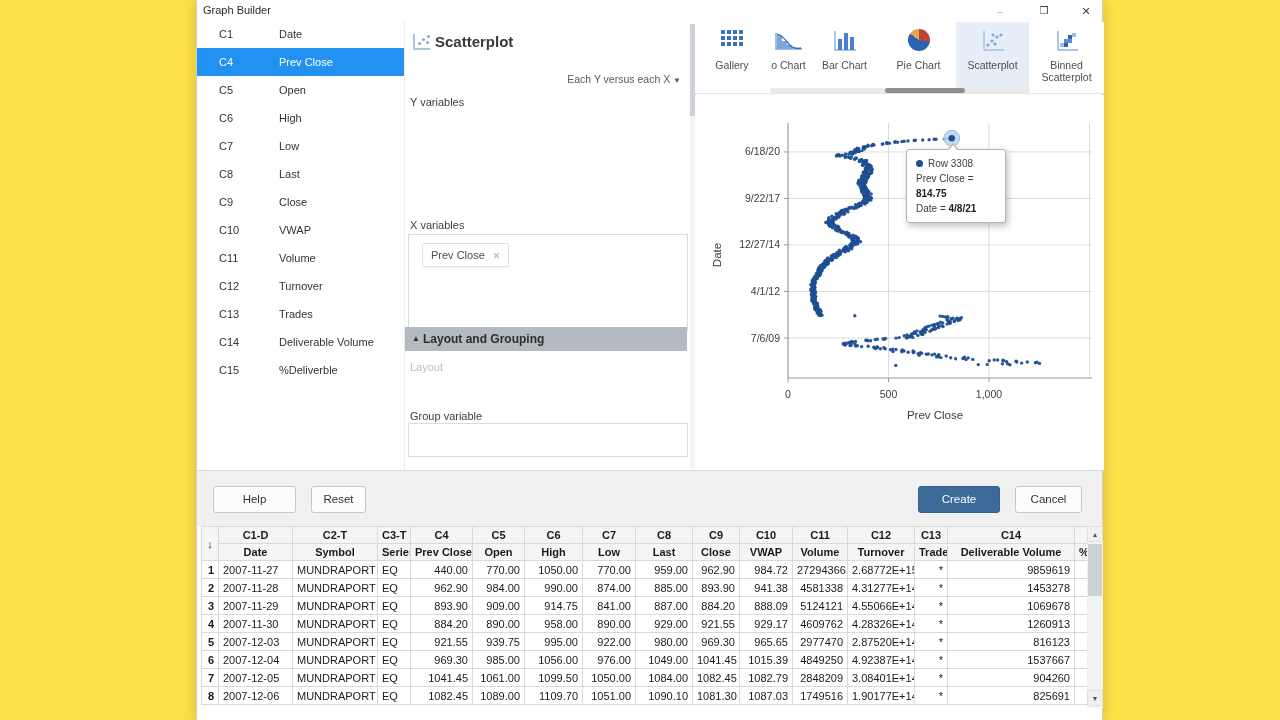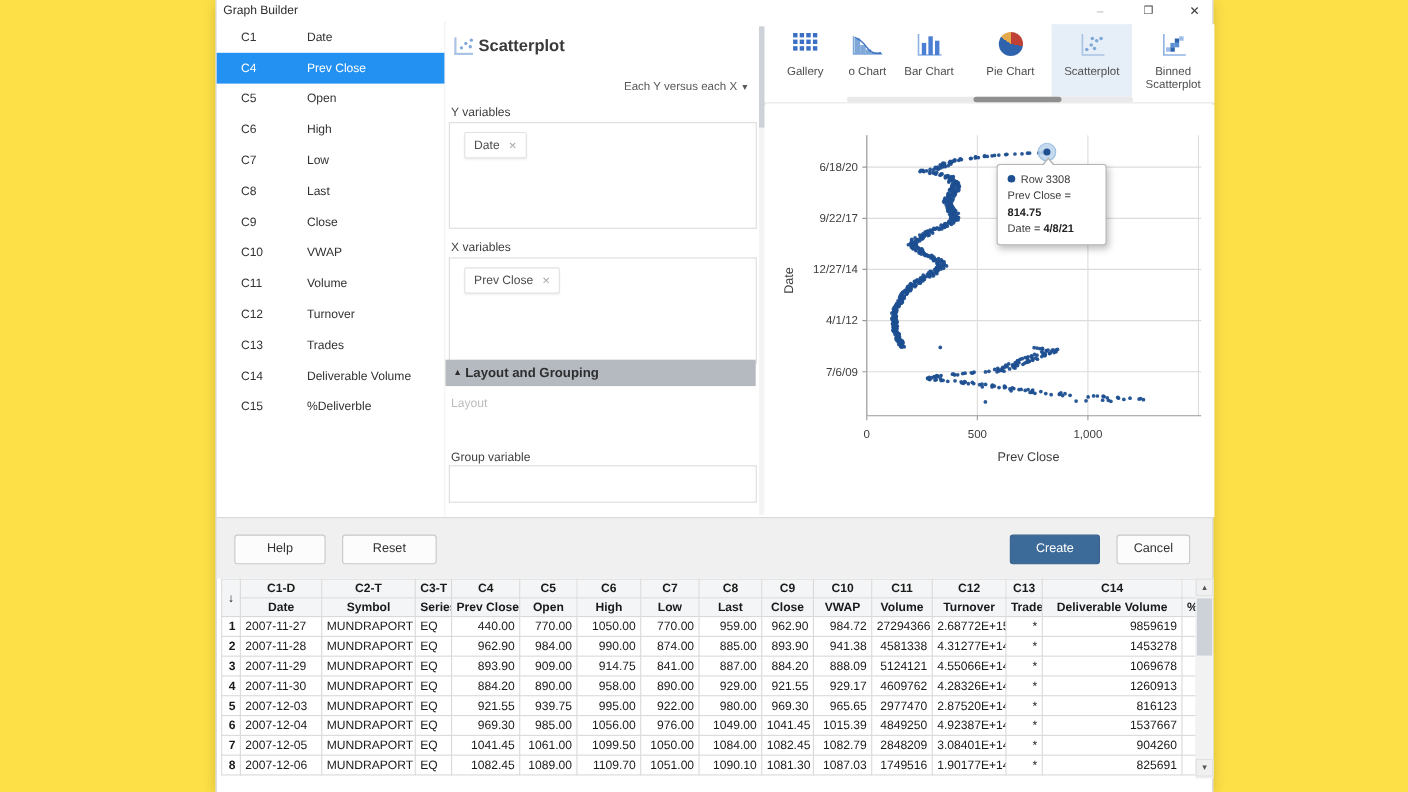--- a/index.html
+++ b/index.html
@@ -55,21 +55,21 @@
            box-shadow:2px 3px 7px rgba(0,0,0,.25);padding:6px 9px;font-size:10px;color:#3c3c3c;line-height:15px;}
   .tooltip .dot{display:inline-block;width:7px;height:7px;border-radius:50%;background:#1d4f91;margin-right:5px;}
   .tooltip b{font-weight:bold;color:#222;}
   .notch-o{position:absolute;left:40px;top:-7px;width:0;height:0;border-left:6px solid transparent;border-right:6px solid transparent;border-bottom:7px solid #b5b5b5;}
   .notch-i{position:absolute;left:41px;top:-5px;width:0;height:0;border-left:5px solid transparent;border-right:5px solid transparent;border-bottom:6px solid #fff;}
   
   .footer{position:absolute;left:0;top:470px;width:100%;height:56px;background:#f0f0f0;border-top:1px solid #dadada;}
   .btn{position:absolute;top:15px;height:27px;border:1px solid #c8c8c8;border-radius:3px;background:#fcfcfc;
        font-size:11.5px;color:#333;text-align:center;line-height:25px;cursor:default;}
   .btn.help{left:16px;width:83px;}
-  .btn.reset{left:114px;width:86px;}
+  .btn.reset{left:114px;width:55px;}
   .btn.create{left:721px;width:82px;background:#3d6b99;border-color:#36618c;color:#fff;}
   .btn.cancel{left:818px;width:67px;}
   
   .table-wrap{position:absolute;left:4px;top:526px;width:886px;height:194px;overflow:hidden;background:#fff;}
   table.grid{border-collapse:collapse;table-layout:fixed;width:886px;}
   table.grid td,table.grid th{border:1px solid #d9d9d9;font-size:11px;padding:0 4px;overflow:hidden;white-space:nowrap;}
   table.grid th{background:#f4f5f6;font-weight:bold;color:#1a1a1a;height:17px;text-align:center;}
   table.grid td{height:18px;color:#1a1a1a;background:#fff;}
   td.rownum{background:#f7f8f9;font-weight:bold;text-align:right;}
   th.corner{font-weight:normal;font-size:9px;color:#444;}
@@ -156,23 +156,20 @@
         <i style="left:3px;top:8px;"></i>
           <i style="left:7px;top:4px;"></i>
           <i style="left:11px;top:7px;"></i>
           <i style="left:12px;top:1px;"></i>
       </span>
       <div class="sp-title">Scatterplot</div>
       <div class="sp-mode">
         <span>Each Y versus each X</span> <span class="sp-caret">▼</span>
       </div>
       <div class="sp-label" style="top:74px;">Y variables</div>
-      <div class="var-box" style="top:89px;" id="y-var-box">
-          <span class="chip"><span>Date</span><span class="x">✕</span></span>
-        </div>
       <div class="sp-label" style="top:197px;">X variables</div>
       <div class="var-box" style="top:212px;" id="x-var-box">
           <span class="chip"><span>Prev Close</span><span class="x">✕</span></span>
         </div>
       <div class="lg-header">
         <span class="tri">▲</span>
         <span class="txt">Layout and Grouping</span>
       </div>
       <div class="sp-label dim-label" style="top:339px;">Layout</div>
       <div class="sp-label" style="top:388px;">Group variable</div>

